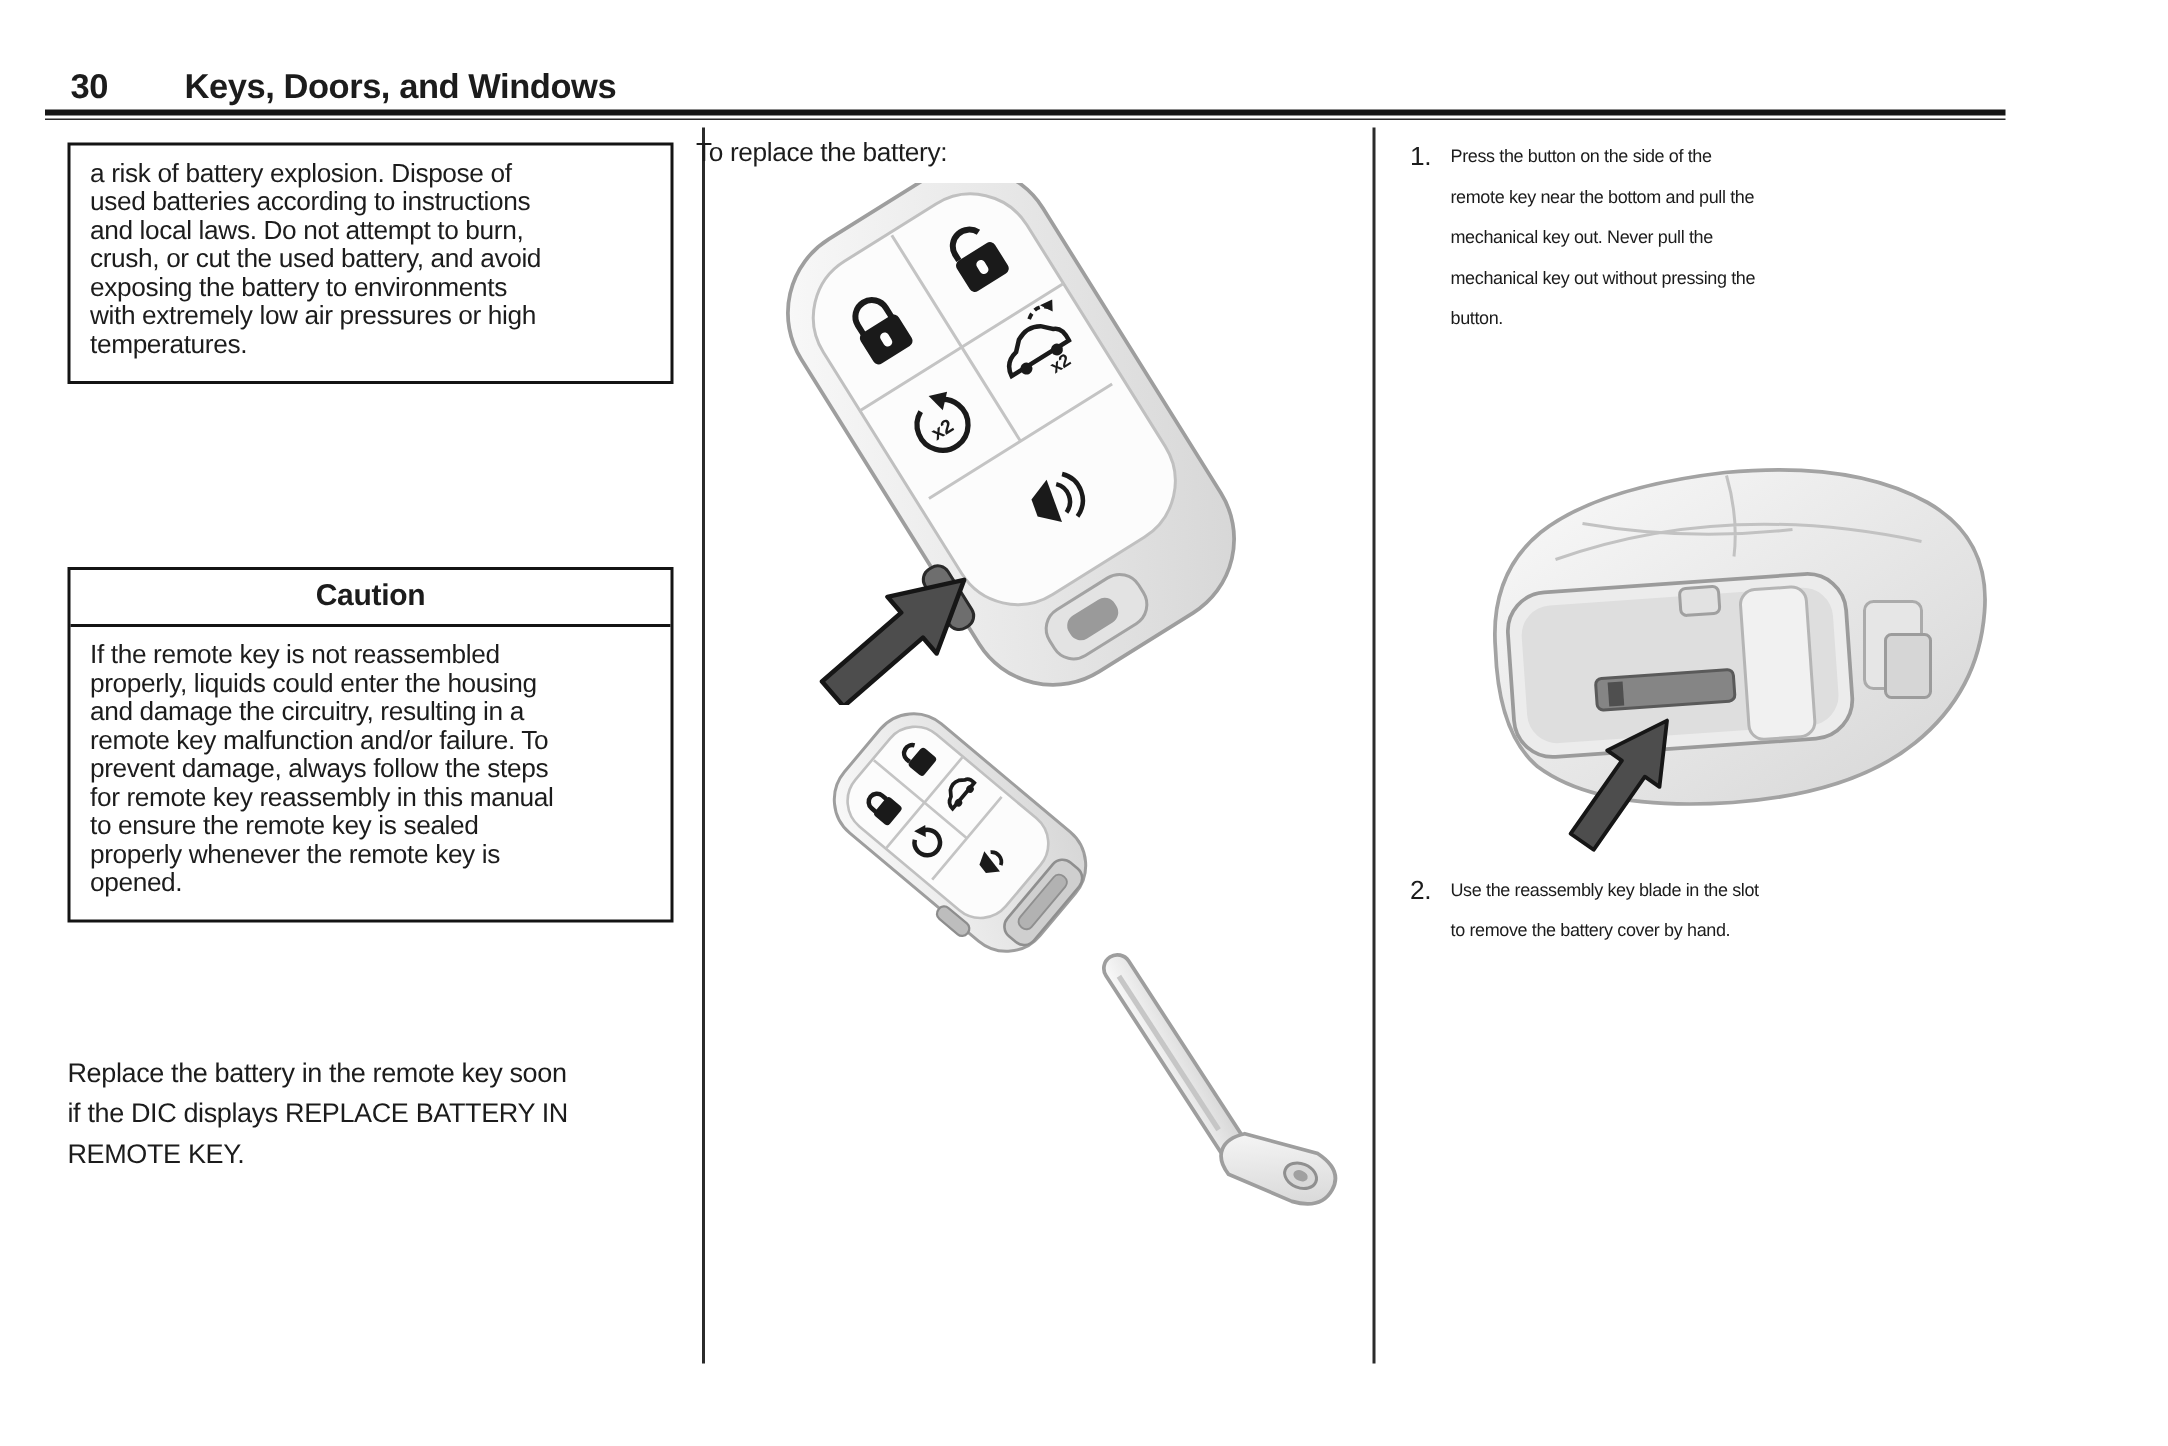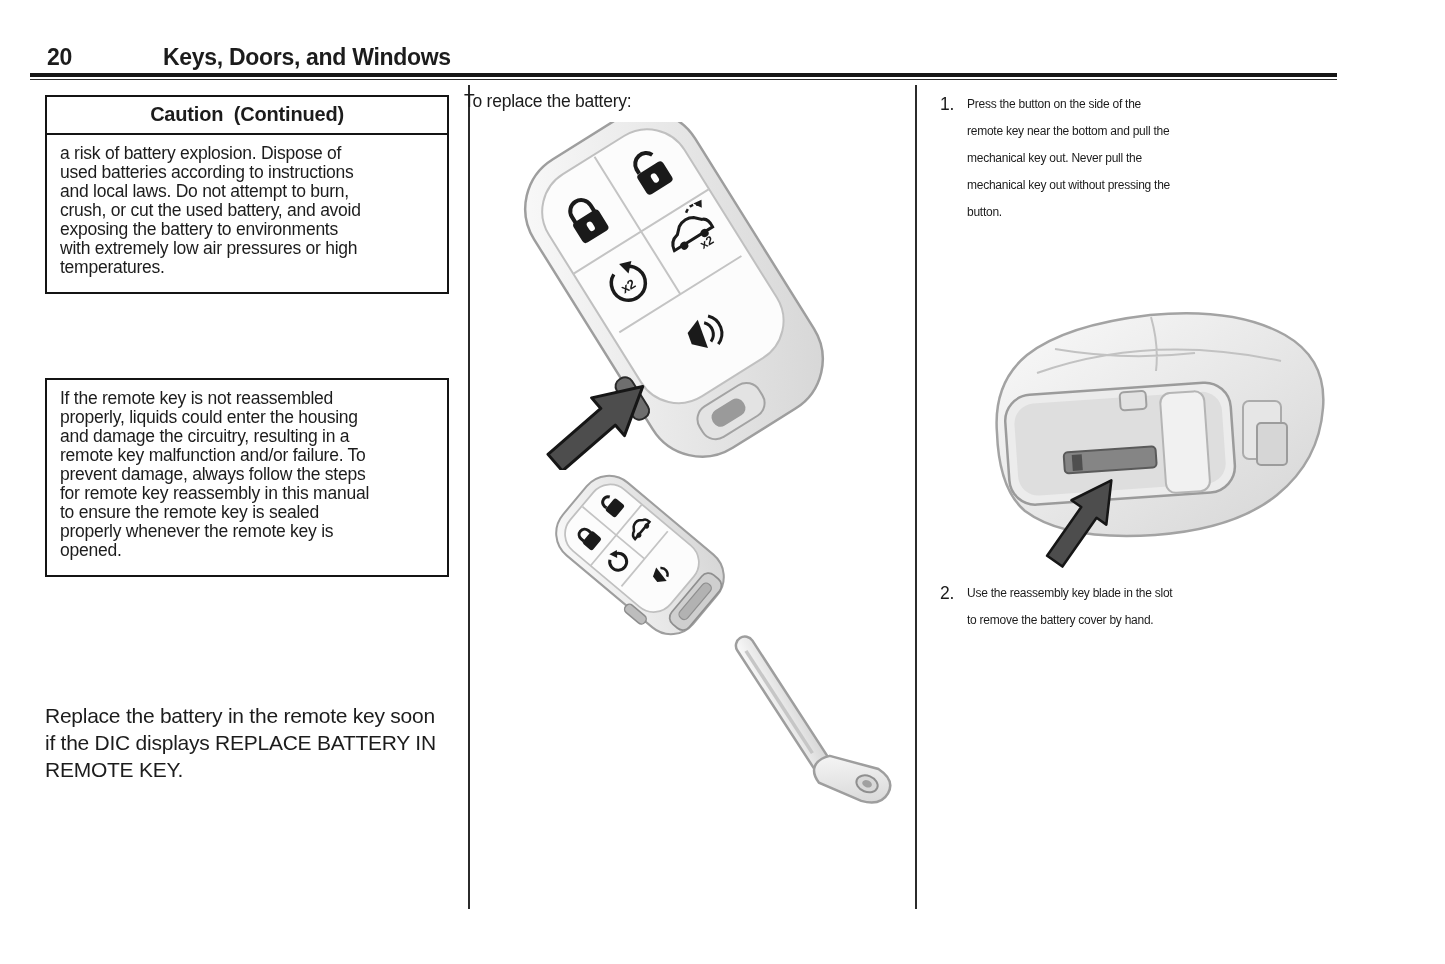--- a/index.html
+++ b/index.html
@@ -3,69 +3,69 @@
 <meta charset="utf-8">
 <style>
   html,body{margin:0;padding:0;}
   body{
     width:1445px;height:964px;position:relative;background:#ffffff;
     font-family:"Liberation Sans",sans-serif;color:#1c1c1c;overflow:hidden;
   }
   .abs{position:absolute;}
   
   .page-num{left:47px;top:44px;font-size:23px;font-weight:bold;letter-spacing:-0.3px;}
-  .page-title{left:123px;top:44px;font-size:23px;font-weight:bold;letter-spacing:-0.3px;margin-left:40px;}
+  .page-title{left:123px;top:44px;font-size:23px;font-weight:bold;letter-spacing:-0.3px;}
   .head-rule-thick{left:30px;top:73px;width:1307px;height:4px;background:#161616;}
   .head-rule-thin{left:30px;top:79px;width:1307px;height:1px;background:#2a2a2a;}
   
   .v-divider{top:85px;width:2px;height:824px;background:#2b2b2b;}
   
   .caution-box{left:45px;width:404px;border:2.5px solid #141414;box-sizing:border-box;background:#fff;}
   .box-title{
     text-align:center;font-size:20px;font-weight:bold;padding:6px 0 7px;
     border-bottom:2.5px solid #141414;white-space:pre;letter-spacing:-0.2px;
   }
   .box-body{
     padding:9px 13px 15px;font-size:17.5px;line-height:19px;
     white-space:pre-line;letter-spacing:-0.25px;
   }
   .plain-par{
-    left:45px;width:410px;font-size:21px;line-height:27px;
+    left:45px;width:410px;font-size:18px;line-height:27px;
     white-space:pre-line;letter-spacing:-0.25px;
   }
   .col-intro{left:464px;top:91px;font-size:17.5px;letter-spacing:-0.25px;}
   
   .step{left:940px;width:402px;display:flex;}
   .step-num{width:27px;flex:none;font-size:17.5px;line-height:27px;letter-spacing:-0.25px;}
   .step-text{flex:1;font-size:12px;line-height:27px;white-space:pre-line;letter-spacing:-0.25px;}
   svg text{font-family:"Liberation Sans",sans-serif;}
 </style>
 </head>
 <body>
 
-<div class="abs page-num">20</div>
+<div class="abs page-num">30</div>
 <div class="abs page-title">Keys, Doors, and Windows</div>
 <div class="abs head-rule-thick"></div>
 <div class="abs head-rule-thin"></div>
 
 <div class="abs v-divider" style="left:468px"></div>
 <div class="abs v-divider" style="left:915px"></div>
 
 <div class="abs caution-box" style="top:95px">
-  <div class="box-title">Caution  (Continued)</div>
   <div class="box-body">a risk of battery explosion. Dispose of
 used batteries according to instructions
 and local laws. Do not attempt to burn,
 crush, or cut the used battery, and avoid
 exposing the battery to environments
 with extremely low air pressures or high
 temperatures.</div>
 </div>
 
 <div class="abs caution-box" style="top:378px">
+  <div class="box-title">Caution</div>
   <div class="box-body">If the remote key is not reassembled
 properly, liquids could enter the housing
 and damage the circuitry, resulting in a
 remote key malfunction and/or failure. To
 prevent damage, always follow the steps
 for remote key reassembly in this manual
 to ensure the remote key is sealed
 properly whenever the remote key is
 opened.</div>
 </div>

